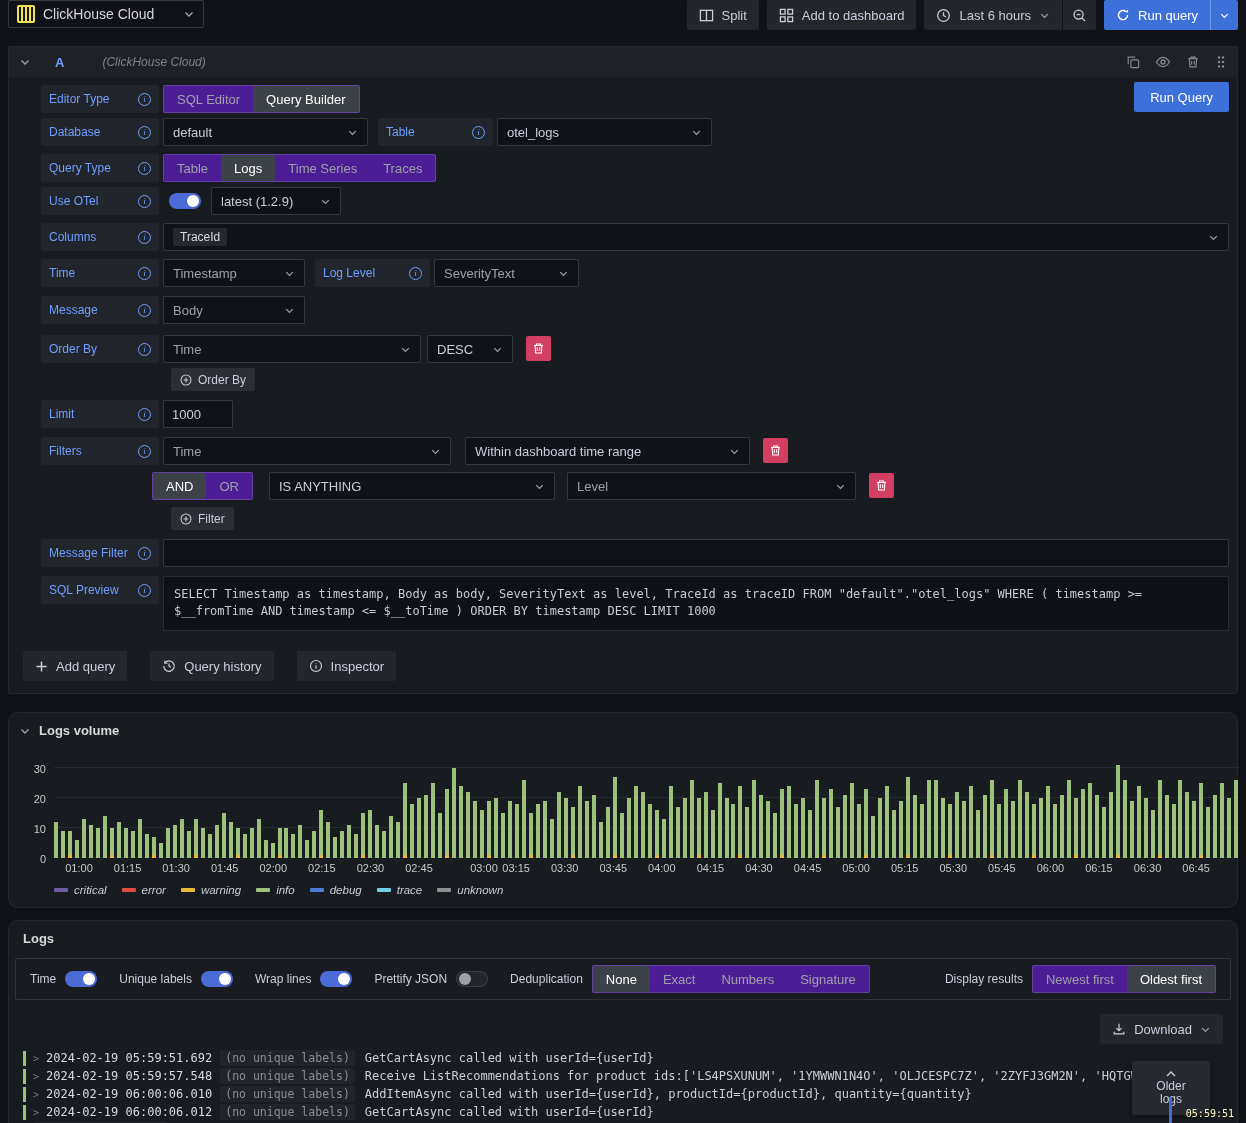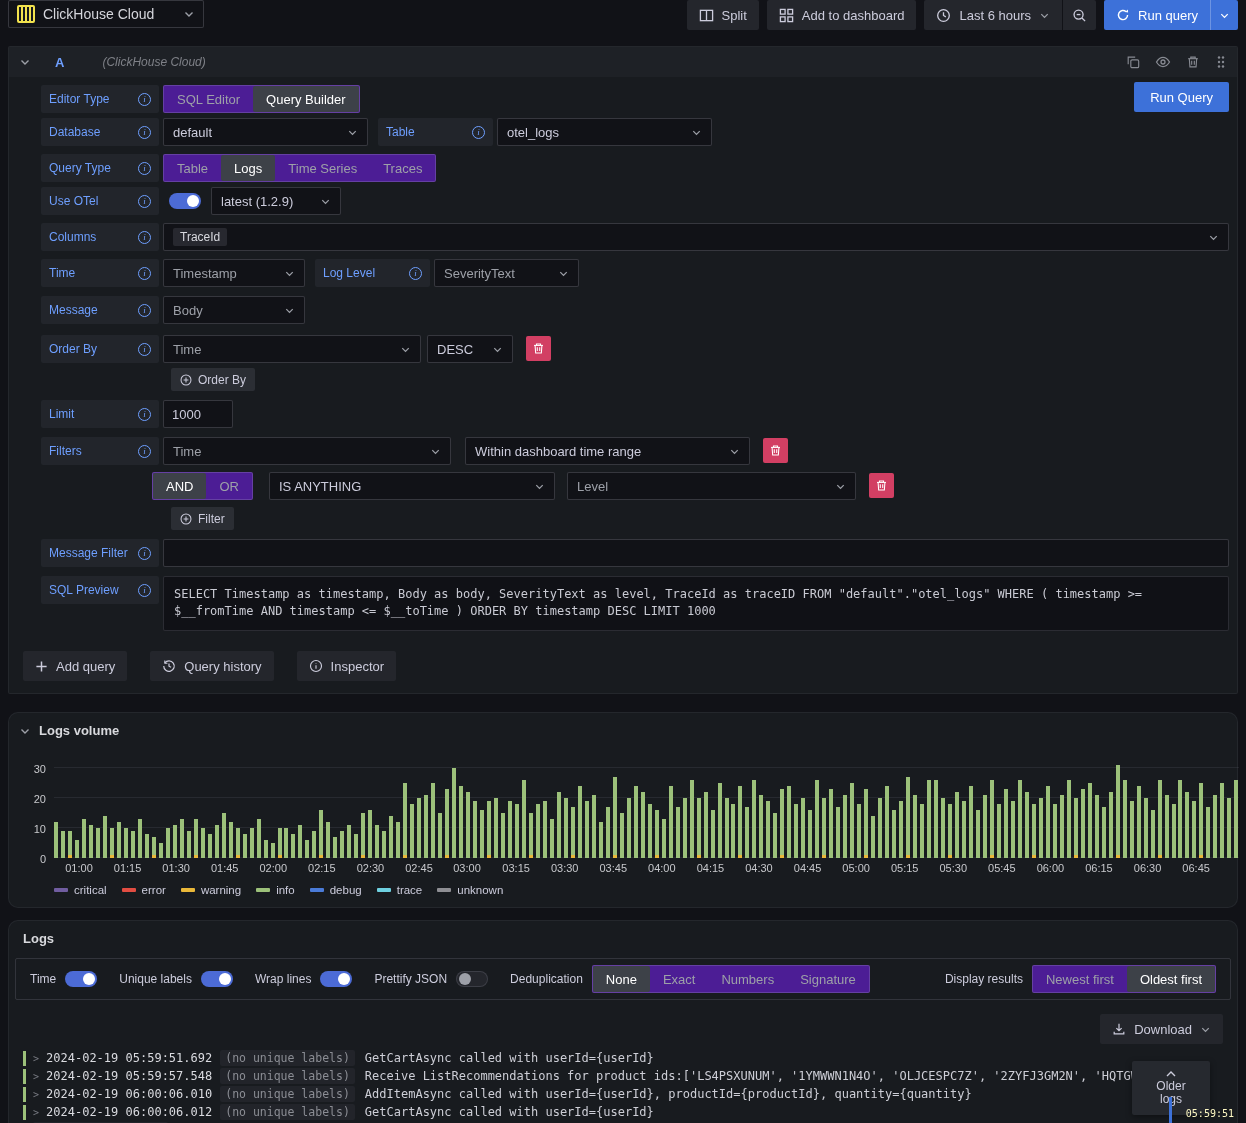--- a/index.html
+++ b/index.html
@@ -86,21 +86,21 @@
   .panel-title { font-size:13px; font-weight:600; color:#D8D9DD; }
 
   
   .chart-wrap { position:relative; margin:30px 0 0 45px; width:1185px; height:90px; }
   .gridline { position:absolute; left:0; right:0; height:1px; background:rgba(204,204,220,.09); }
   .ytick { position:absolute; left:-38px; width:30px; text-align:right; font-size:11px; color:#C7C8CC; }
   .bars { position:absolute; inset:0; display:flex; align-items:flex-end; justify-content:space-between; }
   .vol-bar { width:4px; display:flex; flex-direction:column; justify-content:flex-end; }
   .xticks { position:absolute; top:94px; left:0; width:100%; height:16px; }
   .xtick { position:absolute; transform:translateX(-50%); font-size:11px; color:#C7C8CC; white-space:nowrap; }
-  .legend { display:flex; align-items:center; gap:15px; margin:26px 0 0 45px; }
+  .legend { display:flex; align-items:center; gap:15px; margin:26px 0 0 45px;font-style:italic; }
   .legend-item { display:flex; align-items:center; gap:6px; font-size:11.5px; color:#CCCCDC; cursor:pointer; }
   .legend-swatch { width:14px; height:4px; border-radius:1px; }
 
   
   .logs-panel { margin-top:12px; height:240px; position:relative; overflow:visible; }
   .logs-controls { margin:12px 6px 0 6px; border:1px solid rgba(204,204,220,.15); border-radius:2px;
     display:flex; align-items:center; gap:22px; padding:6px 14px; height:42px; }
   .ctl-group { display:flex; align-items:center; gap:9px; }
   .ctl-label { font-size:12px; color:#CCCCDC; font-weight:500; white-space:nowrap; }
   .ctl-spacer { flex:1; }
@@ -1038,21 +1038,21 @@
       </div>
     <div class="xticks" id="xticks-layer">
         <span class="xtick" style="left: 25px;">01:00</span>
         <span class="xtick" style="left: 73.57px;">01:15</span>
         <span class="xtick" style="left: 122.14px;">01:30</span>
         <span class="xtick" style="left: 170.71px;">01:45</span>
         <span class="xtick" style="left: 219.28px;">02:00</span>
         <span class="xtick" style="left: 267.85px;">02:15</span>
         <span class="xtick" style="left: 316.42px;">02:30</span>
         <span class="xtick" style="left: 364.99px;">02:45</span>
-        <span class="xtick" style="left: 413px;">03:00</span>
+        <span class="xtick" style="left: 430px;">03:00</span>
         <span class="xtick" style="left: 462.13px;">03:15</span>
         <span class="xtick" style="left: 510.7px;">03:30</span>
         <span class="xtick" style="left: 559.27px;">03:45</span>
         <span class="xtick" style="left: 607.84px;">04:00</span>
         <span class="xtick" style="left: 656.41px;">04:15</span>
         <span class="xtick" style="left: 704.98px;">04:30</span>
         <span class="xtick" style="left: 753.55px;">04:45</span>
         <span class="xtick" style="left: 802.12px;">05:00</span>
         <span class="xtick" style="left: 850.69px;">05:15</span>
         <span class="xtick" style="left: 899.26px;">05:30</span>

